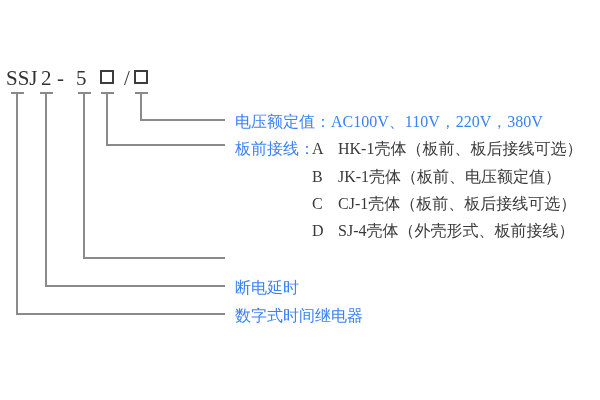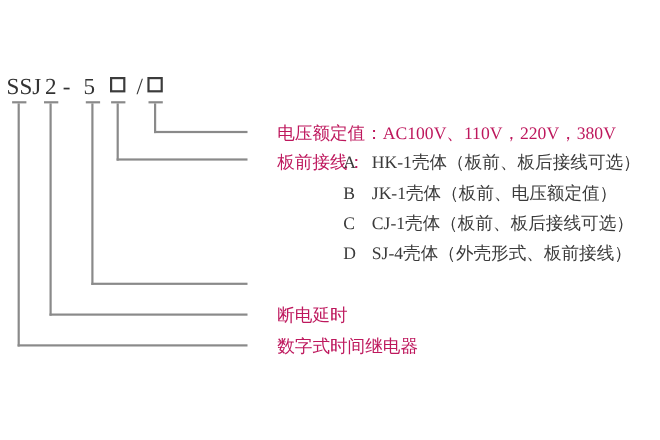--- a/index.html
+++ b/index.html
@@ -23,23 +23,23 @@
     border:2px solid #3c3c3c;
     box-sizing:border-box;
     background:#ffffff;
   }
   
   .cap   { position:absolute; top:92px; height:2px; width:13px; background:#8a8a8a; }
   .vline { position:absolute; top:94px; width:2px;  background:#8a8a8a; }
   .hline { position:absolute; height:2px; background:#8a8a8a; }
   
   .callout {
-    position:absolute; left:252px;
+    position:absolute; left:235px;
     font-size:16px; line-height:18px;
-    color:#be185d; white-space:nowrap;
+    color:#3b82f6; white-space:nowrap;
   }
   .opt-row { position:absolute; font-size:16px; line-height:18px; color:#3a3a3a; white-space:nowrap; }
   .opt-code { position:absolute; left:312px; }
   .opt-desc { position:absolute; left:338px; }
 </style>
 </head>
 <body>
 
 <div class="canvas">
 

